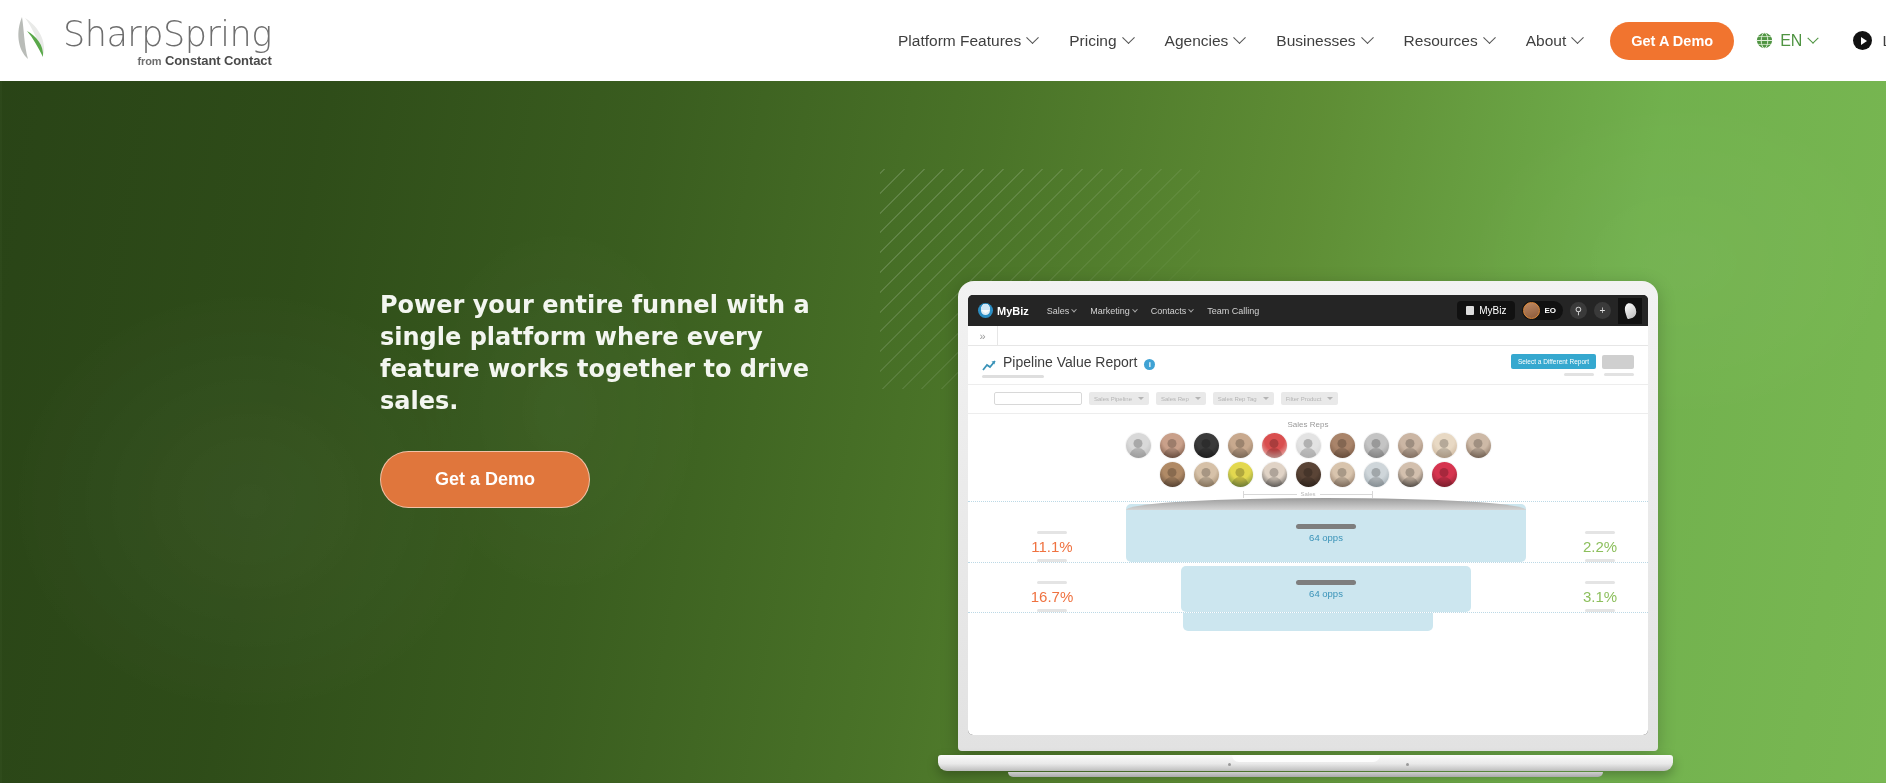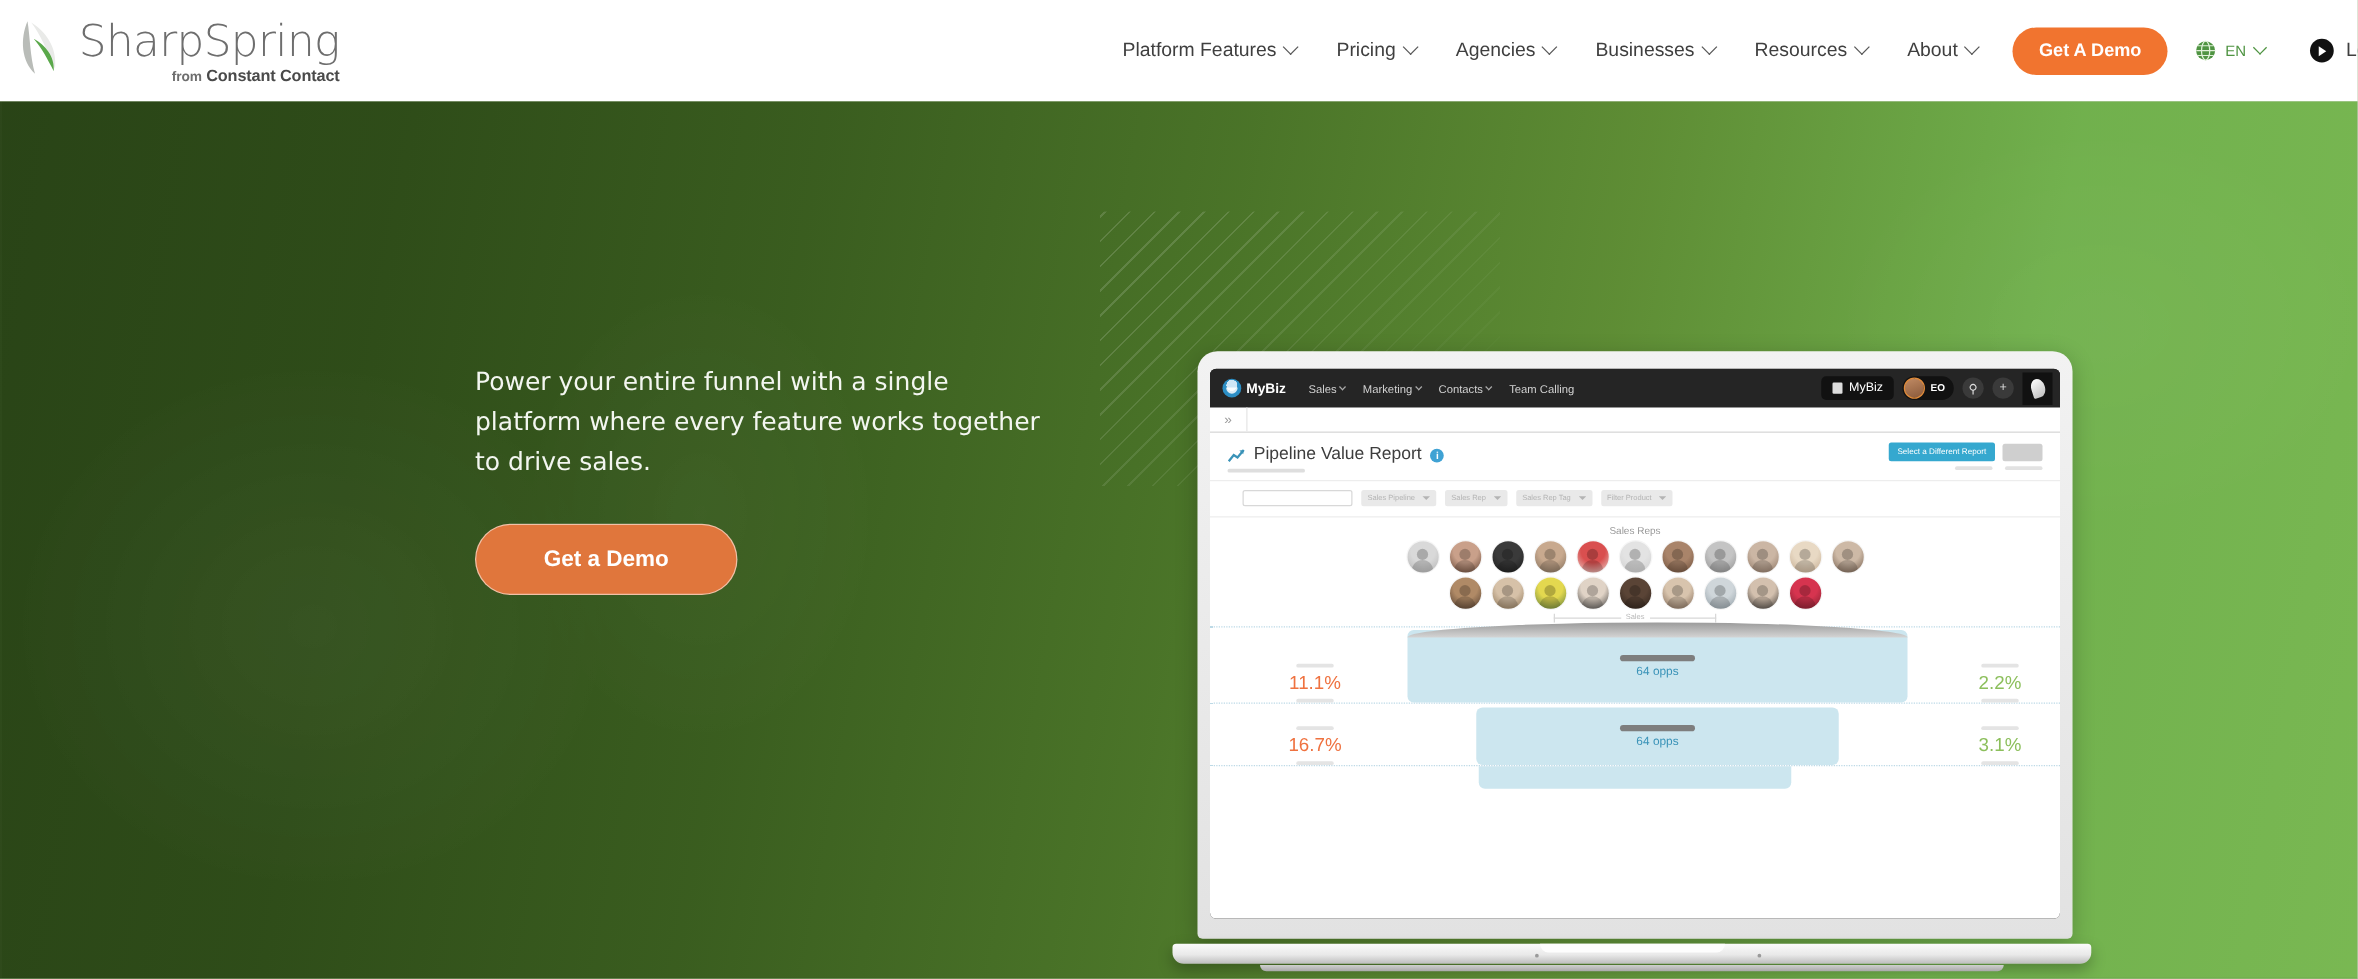--- a/index.html
+++ b/index.html
@@ -58,21 +58,21 @@
     font-size:14.5px; font-weight:700;
     border:none; border-radius:22px;
     padding:11px 21px; cursor:pointer;
     white-space:nowrap;
   }
   .lang-wrap {
     display:flex; align-items:center; gap:7px;
     margin-left:22px; cursor:pointer;
   }
   .globe { width:17px; height:17px; flex:0 0 auto; }
-  .lang-code { font-size:12px; color:#4f9442; }
+  .lang-code { font-size:16px; color:#4f9442; }
   .lang-wrap .chev {
     display:inline-block; width:8px; height:8px;
     border-right:1.6px solid #4f9442; border-bottom:1.6px solid #4f9442;
     transform:rotate(45deg) translate(-2px,-2px);
   }
   .login-wrap {
     display:flex; align-items:center; gap:10px;
     margin-left:36px; cursor:pointer;
   }
   .login-icon {
@@ -142,22 +142,22 @@
   }
   .hero-title {
     font-size:57px; line-height:64px;
     color:#fff; font-weight:300;
     letter-spacing:-0.5px;
     font-family:"DejaVu Sans", sans-serif;
     white-space:pre-line;
   }
   .hero-sub {
     margin-top:24px;
-    font-size:20px; line-height:32px;
-    color:#f3f6f0; font-weight:400;
+    font-size:24px; line-height:32px;
+    color:#f3f6f0; font-weight:700;
     font-family:"DejaVu Sans", sans-serif;
   }
   .hero-cta {
     margin-top:34px;
     display:inline-block;
     background:#e0763c;
     border:1px solid rgba(255,255,255,0.55);
     color:#fff;
     font-size:18px; font-weight:700;
     padding:17px 54px;

